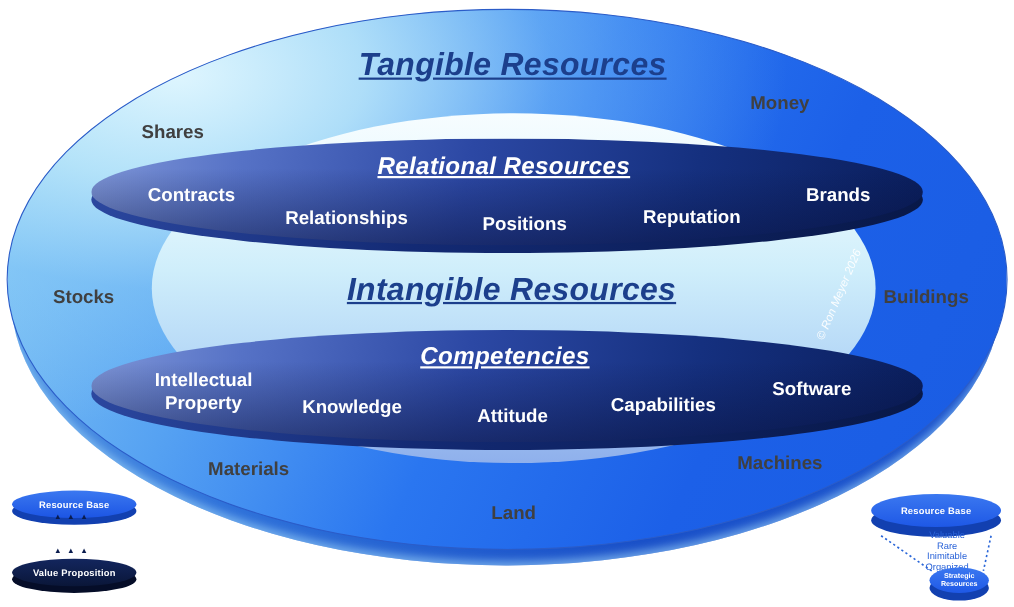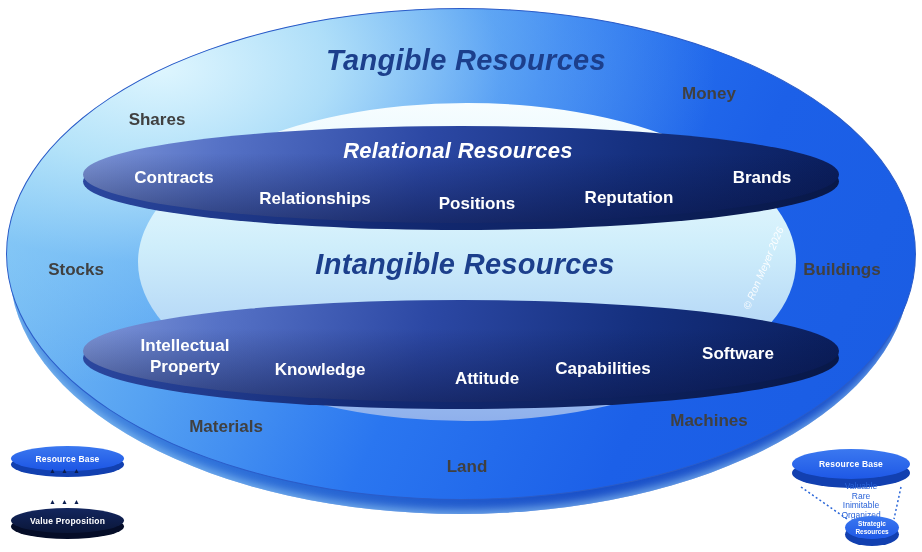--- a/index.html
+++ b/index.html
@@ -25,21 +25,21 @@
   .rel-rim{top:133px;height:97px;}
   .comp-rim{top:307px;height:102px;}
   .dark-face{position:absolute;left:83px;width:756px;border-radius:50%;
     background:
       linear-gradient(to bottom, rgba(8,18,64,0) 28%, rgba(7,15,56,0.5) 100%),
       linear-gradient(100deg,#8097d8 0%,#5672c6 18%,#2c48a4 45%,#15307f 72%,#0a1e5c 100%);}
   .rel-face{top:126px;height:97px;}
   .comp-face{top:300px;height:102px;}
 
   
-  .title{position:absolute;transform:translate(-50%,-50%);font-weight:bold;font-style:italic;white-space:nowrap;}
+  .title{position:absolute;transform:translate(-50%,-50%);font-weight:bold;font-style:italic;white-space:nowrap;text-decoration:underline;}
   .title-navy{color:#1c3f8c;font-size:29px;letter-spacing:0.3px;}
   .title-white{color:#ffffff;font-size:22px;letter-spacing:0.3px;}
   .lbl{position:absolute;transform:translate(-50%,-50%);font-weight:bold;font-size:17px;white-space:nowrap;}
   .lbl-navy{color:#404040;}
   .lbl-white{color:#ffffff;}
   .lbl-wrap{white-space:normal;width:124px;text-align:center;line-height:1.25;}
   .watermark{position:absolute;left:763px;top:268px;transform:translate(-50%,-50%) rotate(-67deg);
     color:rgba(255,255,255,0.92);font-size:10.5px;font-style:italic;white-space:nowrap;}
 
   
@@ -64,38 +64,39 @@
 
   <div class="dark-rim rel-rim"></div>
   <div class="dark-face rel-face"></div>
 
   <div class="dark-rim comp-rim"></div>
   <div class="dark-face comp-face"></div>
 
   <div class="title title-navy" style="left:466px;top:60px;">Tangible Resources</div>
   <div class="title title-white" style="left:458px;top:151px;">Relational Resources</div>
   <div class="title title-navy" style="left:465px;top:264px;">Intangible Resources</div>
+  <div class="title title-white" style="left:459px;top:324px;">Competencies</div>
 
   <div class="lbl lbl-navy" style="left:709px;top:94px;">Money</div>
   <div class="lbl lbl-navy" style="left:157px;top:120px;">Shares</div>
   <div class="lbl lbl-navy" style="left:76px;top:270px;">Stocks</div>
   <div class="lbl lbl-navy" style="left:842px;top:270px;">Buildings</div>
   <div class="lbl lbl-navy" style="left:226px;top:427px;">Materials</div>
   <div class="lbl lbl-navy" style="left:709px;top:421px;">Machines</div>
   <div class="lbl lbl-navy" style="left:467px;top:467px;">Land</div>
 
   <div class="lbl lbl-white" style="left:174px;top:178px;">Contracts</div>
   <div class="lbl lbl-white" style="left:315px;top:199px;">Relationships</div>
   <div class="lbl lbl-white" style="left:477px;top:204px;">Positions</div>
   <div class="lbl lbl-white" style="left:629px;top:198px;">Reputation</div>
   <div class="lbl lbl-white" style="left:762px;top:178px;">Brands</div>
 
   <div class="lbl lbl-white lbl-wrap" style="left:185px;top:356px;">Intellectual Property</div>
   <div class="lbl lbl-white" style="left:320px;top:370px;">Knowledge</div>
-  <div class="lbl lbl-white" style="left:466px;top:379px;margin-left:21px;">Attitude</div>
+  <div class="lbl lbl-white" style="left:466px;top:379px;">Attitude</div>
   <div class="lbl lbl-white" style="left:603px;top:369px;">Capabilities</div>
   <div class="lbl lbl-white" style="left:738px;top:354px;">Software</div>
 
   <div class="watermark">© Ron Meyer 2026</div>
 
   <div class="disc" style="left:11px;top:446px;width:113px;height:31px;">
     <div class="side" style="top:6px;height:25px;background:#1240b0;"></div>
     <div class="face" style="top:0;height:25px;background:linear-gradient(180deg,#3b78f0,#1c55e4);">
       <span class="mini-label">Resource Base</span>
     </div>

